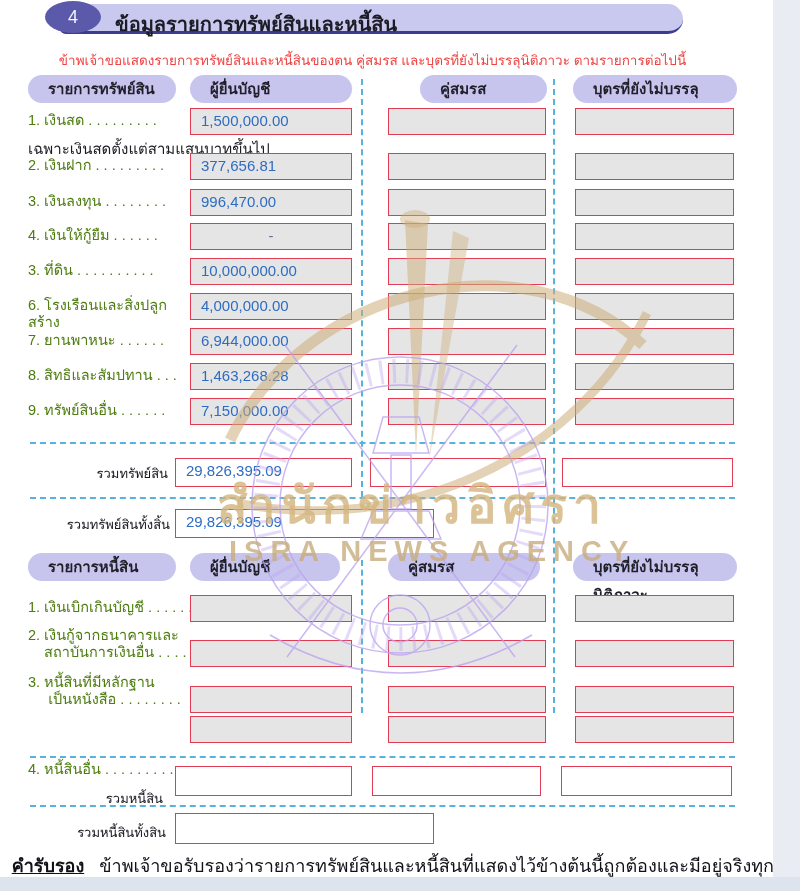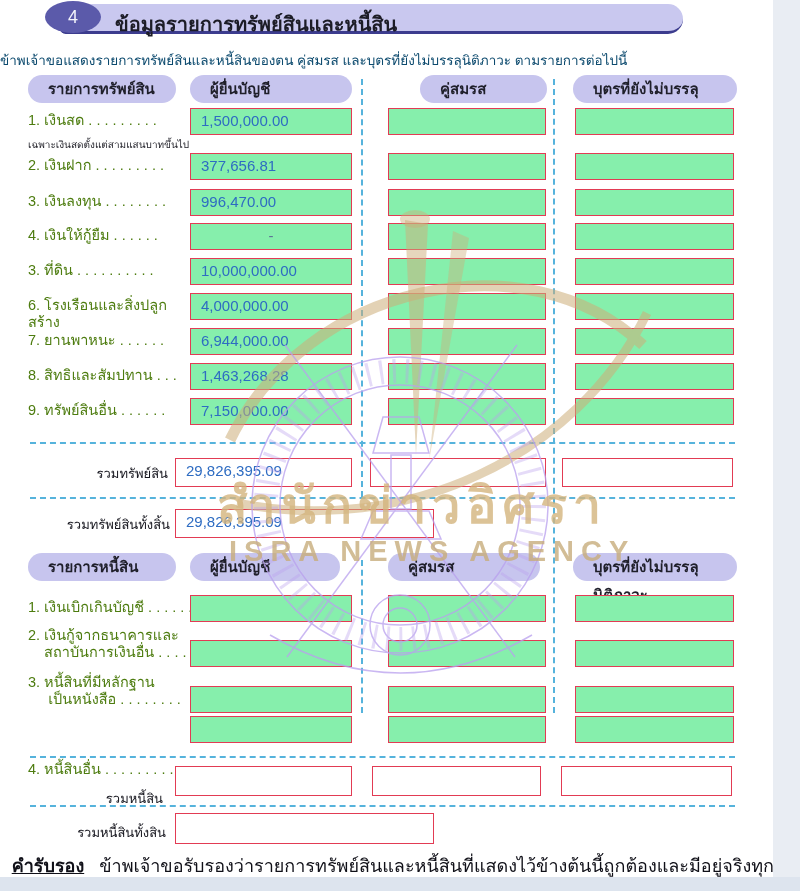--- a/index.html
+++ b/index.html
@@ -7,31 +7,31 @@
         font-family:"Liberation Sans","DejaVu Sans",sans-serif;color:#16161e;}
   .gutter-bottom{position:absolute;left:0;top:877px;width:800px;height:14px;background:#dde4ee;}
   .gutter-right{position:absolute;left:773px;top:0;width:27px;height:877px;background:#e9edf3;}
 
   
   .sec-bar{position:absolute;left:60px;top:4px;width:623px;height:27px;background:#c9c8ef;
            border-bottom:3px solid #3c3c8e;border-radius:6px 16px 16px 6px;}
   .sec-title{position:absolute;left:115px;top:8px;font-size:20px;font-weight:bold;color:#1c1c26;}
   .sec-badge{position:absolute;left:45px;top:1px;width:56px;height:32px;background:#5b5aaa;
              border-radius:50%;color:#f2f2fa;font-size:18px;text-align:center;line-height:32px;}
-  .intro{position:absolute;left:0;top:49px;width:745px;text-align:left;font-size:13.5px;color:#0c4a6e;}
+  .intro{position:absolute;left:0;top:49px;width:745px;text-align:center;font-size:13.5px;color:#ef4444;}
 
   
   .pill{position:absolute;height:28px;background:#c7c5ee;border-radius:14px;font-weight:bold;
         font-size:15px;color:#1f1f2a;line-height:28px;padding:0 0 0 20px;box-sizing:border-box;}
 
   
   .row{position:absolute;left:0;width:774px;height:0;overflow:visible;}
   .row-label{position:absolute;left:28px;width:168px;top:4px;font-size:14.5px;color:#4d7c0f;white-space:pre-line;line-height:17px;}
-  .row-note{position:absolute;left:28px;font-size:10px;color:#1c1c24;}
-  .vbox{position:absolute;top:0;height:27px;background:#86efac;border:1.6px solid #e23b54;box-sizing:border-box;}
+  .row-note{position:absolute;left:28px;font-size:15px;color:#1c1c24;}
+  .vbox{position:absolute;top:0;height:27px;background:#e5e5e5;border:1.6px solid #e23b54;box-sizing:border-box;}
   .c1{left:190px;width:162px;}
   .c2{left:388px;width:158px;}
   .c3{left:575px;width:159px;}
   .val{display:block;padding:3px 0 0 10px;font-size:15px;color:#2e6cc2;}
   .center .val{text-align:center;padding-left:0;color:#5e7496;}
 
   
   .total-label{position:absolute;left:28px;width:140px;top:5px;font-size:13px;text-align:right;color:#15151d;}
   .tbox{position:absolute;top:0;height:29px;background:#fff;border:1.6px solid #e23b54;box-sizing:border-box;}
   .t1{left:175px;width:177px;}

